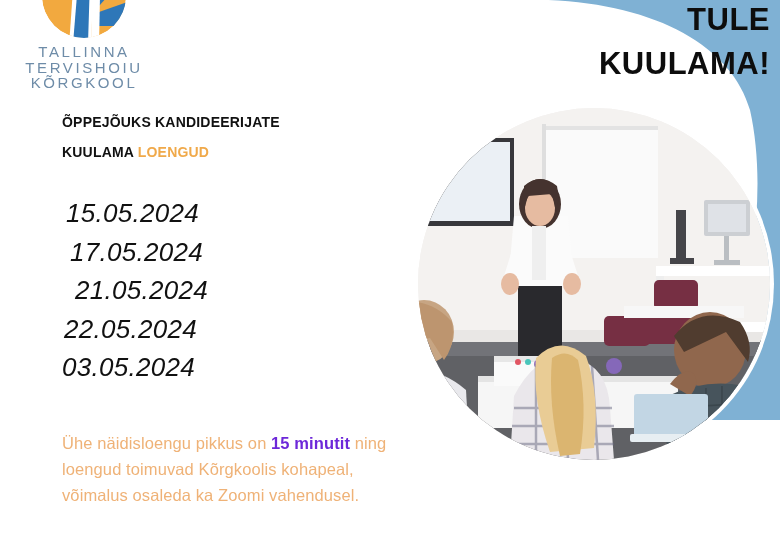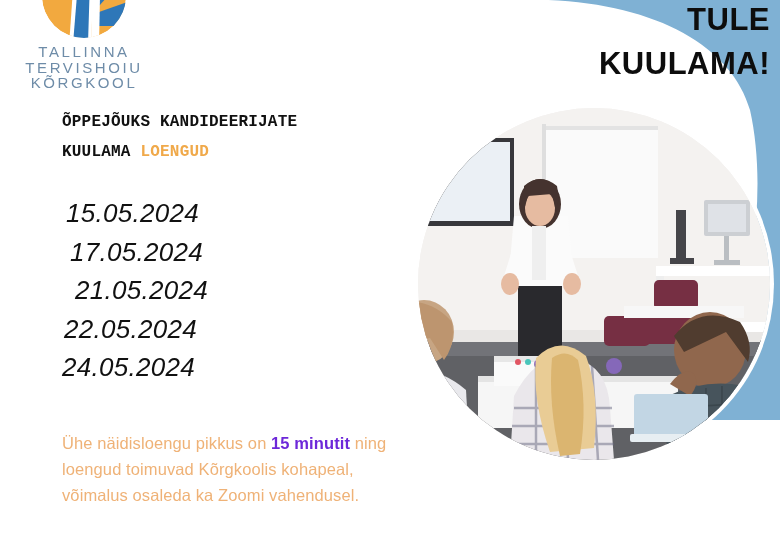--- a/index.html
+++ b/index.html
@@ -47,26 +47,25 @@
     line-height:14.5px;
     font-weight:400;
     white-space:nowrap;
   }
 
   
   .headline{
     position:absolute;
     left:62px;top:107px;
     width:400px;
-    font-size:16px;
+    font-size:14px;
     font-weight:bold;
     line-height:30px;
     color:#111111;
     letter-spacing:0.2px;
-    font-family:Liberation Mono, monospace;
   }
   .headline .accent{color:#F0A94A;margin-top:14px;}
 
   
   .dates{
     position:absolute;
     left:62px;top:194px;
     width:230px;
   }
   .date-row{
@@ -262,18 +261,18 @@
   <div class="headline">
     <div>ÕPPEJÕUKS KANDIDEERIJATE</div>
     <div><span>KUULAMA </span><span class="accent">LOENGUD</span></div>
   </div>
 
   <div class="dates">
     <div class="date-row i0">15.05.2024</div>
     <div class="date-row i1">17.05.2024</div>
     <div class="date-row i2">21.05.2024</div>
     <div class="date-row i3">22.05.2024</div>
-    <div class="date-row i5">24.05.2024</div>
+    <div class="date-row i5">03.05.2024</div>
   </div>
 
   <div class="note"><span>Ühe näidisloengu pikkus on </span><b>15 minutit</b><span> ning loengud toimuvad Kõrgkoolis kohapeal, võimalus osaleda ka Zoomi vahendusel.</span></div>
 
 </div>
 
 </body></html>

